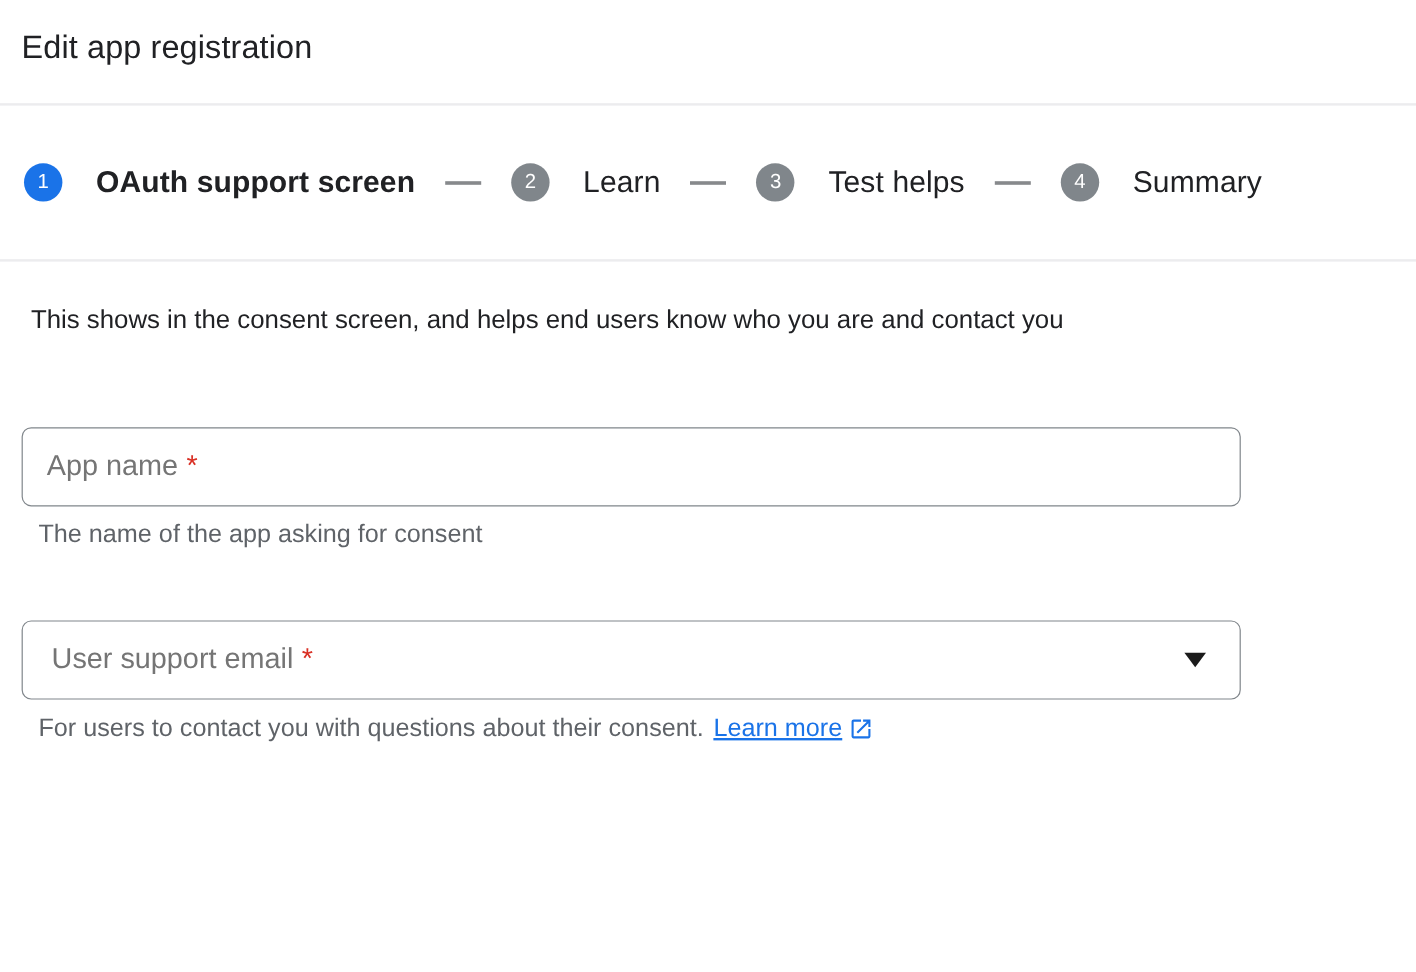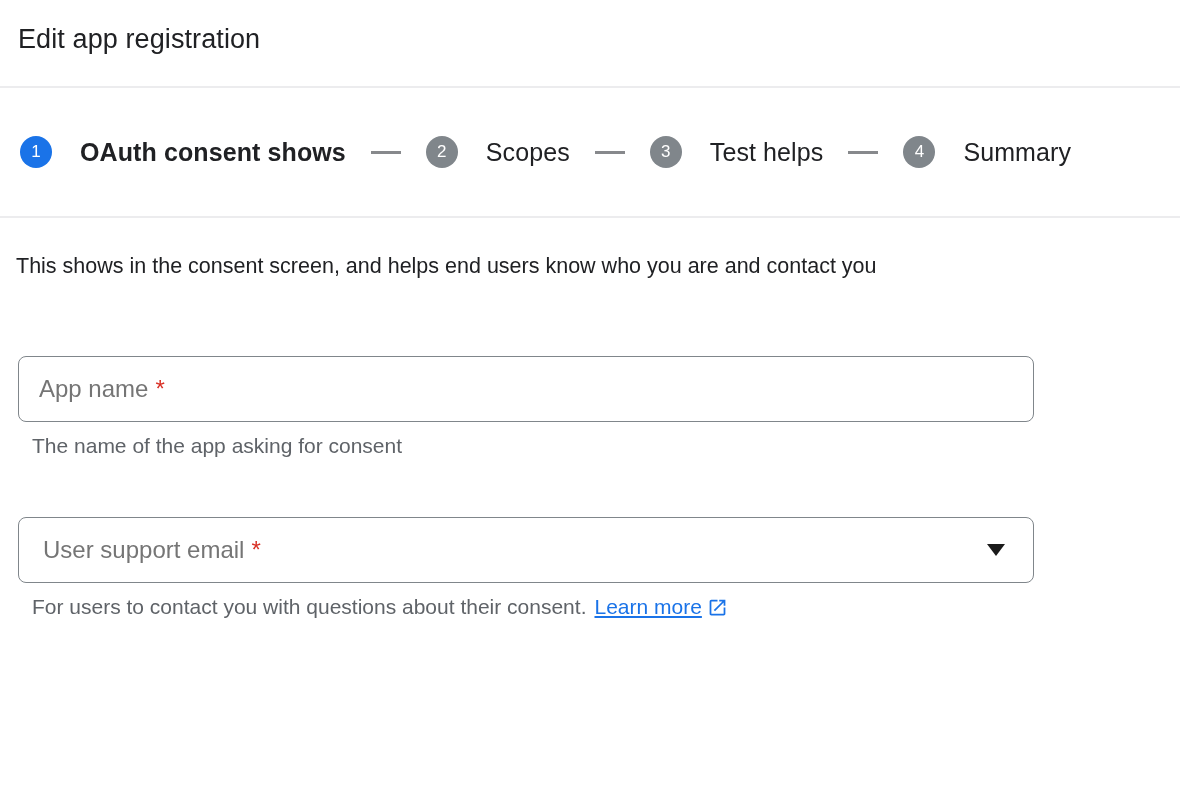--- a/index.html
+++ b/index.html
@@ -78,20 +78,21 @@
     line-height: 36px;
     color: #202124;
     letter-spacing: 0.1px;
   }
   .section-description {
     margin-top: 28px;
     font-size: 21.5px;
     line-height: 40px;
     max-width: 880px;
     color: #202124;
+    text-align: center;
   }
 
   
   .field-box {
     margin-left: 2px;
     width: 1016px;
     height: 66px;
     border: 1px solid #80868b;
     border-radius: 8px;
     display: flex;
@@ -144,26 +145,26 @@
 </head>
 <body>
 
 <header class="page-header">
   <h1 class="page-title">Edit app registration</h1>
 </header>
 
 <nav class="stepper">
   <div class="step active">
     <span class="step-circle">1</span>
-    <span class="step-label">OAuth consent shows</span>
+    <span class="step-label">OAuth support screen</span>
   </div>
   <div class="step-separator"></div>
   <div class="step">
     <span class="step-circle">2</span>
-    <span class="step-label">Scopes</span>
+    <span class="step-label">Learn</span>
   </div>
   <div class="step-separator"></div>
   <div class="step">
     <span class="step-circle">3</span>
     <span class="step-label">Test helps</span>
   </div>
   <div class="step-separator"></div>
   <div class="step">
     <span class="step-circle">4</span>
     <span class="step-label">Summary</span>

